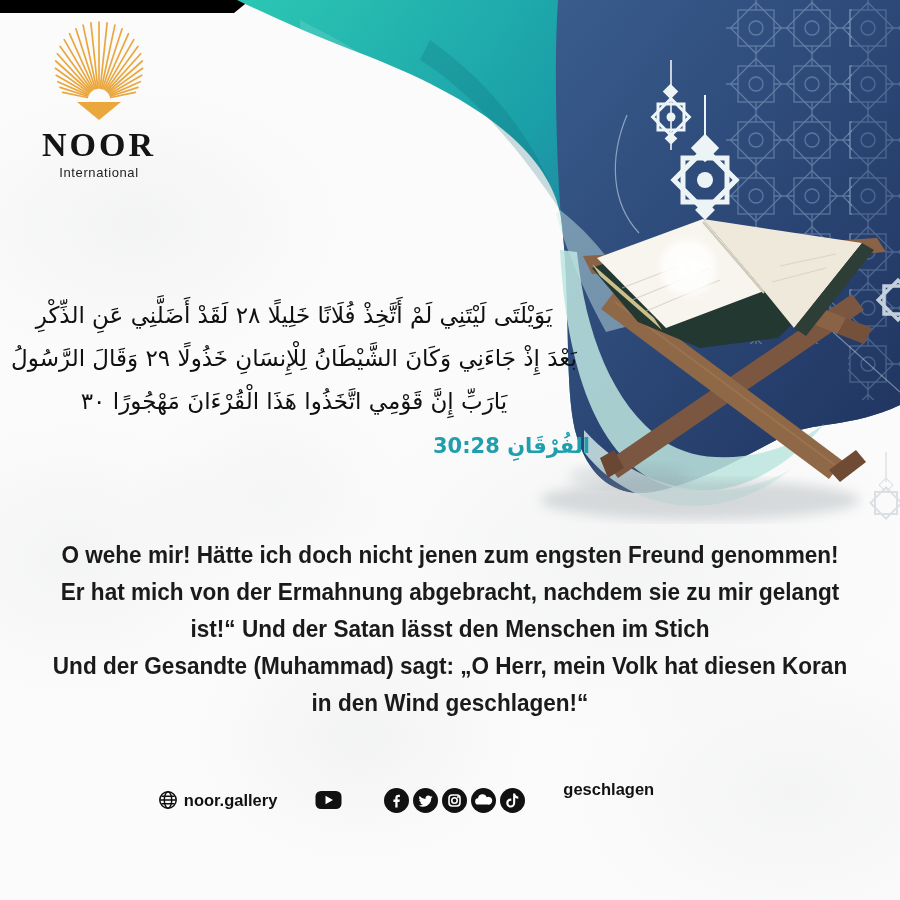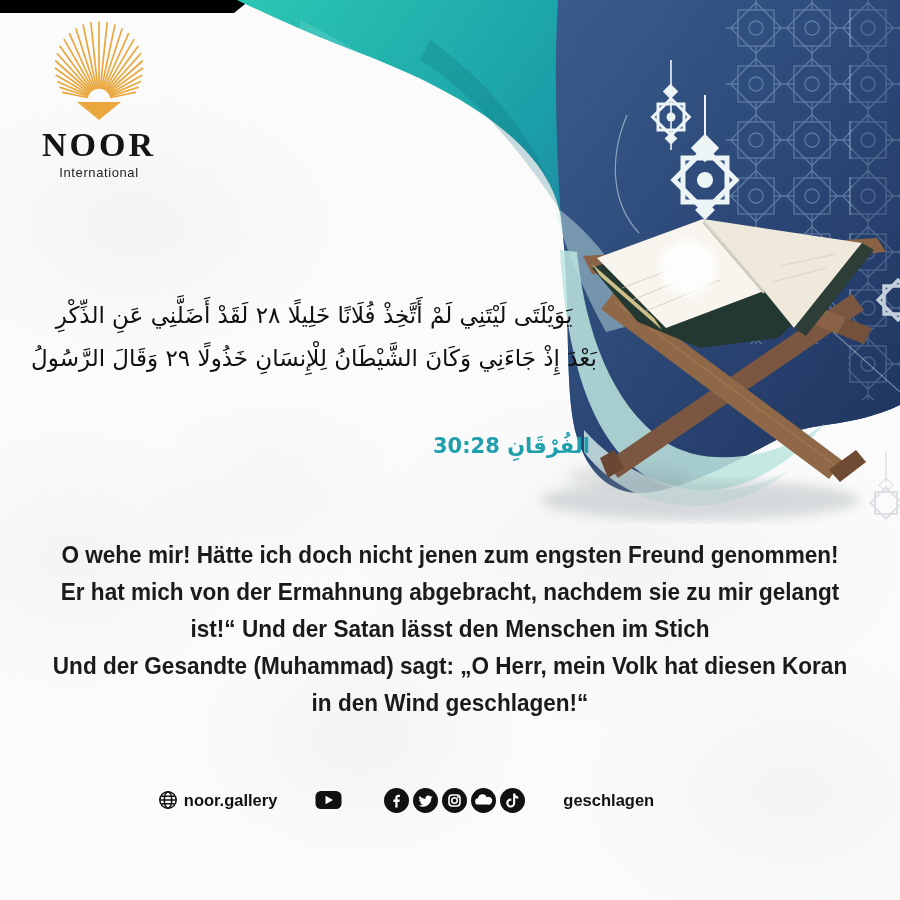--- a/index.html
+++ b/index.html
@@ -31,21 +31,21 @@
     letter-spacing:.6px;margin-top:3px;
   }
   
   .bismillah{
     position:absolute;left:140px;top:212px;width:470px;height:84px;
     display:flex;align-items:center;justify-content:center;
     font-family:"DejaVu Sans",sans-serif;
     font-size:35px;color:#2d9dab;direction:rtl;white-space:nowrap;
   }
   .verse{
-    position:absolute;left:22px;top:294px;width:584px;
+    position:absolute;left:2px;top:294px;width:584px;
     direction:rtl;text-align:center;
     font-family:"DejaVu Sans",sans-serif;
     font-size:23px;line-height:43px;color:#101010;
   }
   .verse .v-line{display:block;white-space:nowrap;}
   .verse-ref{
     position:absolute;left:6px;top:434px;width:584px;
     direction:rtl;text-align:right;
     font-family:"DejaVu Sans",sans-serif;
     font-size:21px;font-weight:bold;color:#1f9fae;
@@ -59,21 +59,21 @@
   }
   .translation .g-line{display:block;white-space:nowrap;}
   .trans-ref{
     position:absolute;left:0;top:709px;width:900px;text-align:center;
     font-family:"Liberation Mono","DejaVu Sans Mono",monospace;
     font-weight:bold;font-size:19px;letter-spacing:.5px;color:#12b1c6;
   }
   
   .footer{
     position:absolute;left:0;top:780px;width:812px;height:40px;
-    display:flex;align-items:center;justify-content:center;gap:15px;
+    display:flex;justify-content:center;gap:15px;
     color:#111;font-weight:bold;font-size:16.5px;
   }
   .footer .gap-s{width:8px;}
   .footer .gap-m{width:12px;}
   .soc-row{display:flex;align-items:center;gap:4px;}
   .f-item{display:flex;align-items:center;gap:6px;cursor:pointer;}
 </style>
 </head>
 <body>
 
@@ -222,20 +222,21 @@
       <polygon points="48,88 92,88 70,106" fill="#eaa73e"></polygon>
     </svg>
     <div class="logo-name">NOOR</div>
     <div class="logo-sub">International</div>
   </div>
 
 
   <div class="verse">
     <span class="v-line">يَوَيْلَتَى لَيْتَنِي لَمْ أَتَّخِذْ فُلَانًا خَلِيلًا ٢٨ لَقَدْ أَضَلَّنِي عَنِ الذِّكْرِ</span>
     <span class="v-line">بَعْدَ إِذْ جَاءَنِي وَكَانَ الشَّيْطَانُ لِلْإِنسَانِ خَذُولًا ٢٩ وَقَالَ الرَّسُولُ</span>
+    <span class="v-line">يَارَبِّ إِنَّ قَوْمِي اتَّخَذُوا هَذَا الْقُرْءَانَ مَهْجُورًا ٣٠</span>
   </div>
   <div class="verse-ref">الفُرْقَانِ 30:28</div>
 
   <div class="translation">
     <span class="g-line">O wehe mir! Hätte ich doch nicht jenen zum engsten Freund genommen!</span>
     <span class="g-line">Er hat mich von der Ermahnung abgebracht, nachdem sie zu mir gelangt</span>
     <span class="g-line">ist!“ Und der Satan lässt den Menschen im Stich</span>
     <span class="g-line">Und der Gesandte (Muhammad) sagt: „O Herr, mein Volk hat diesen Koran</span>
     <span class="g-line">in den Wind geschlagen!“</span>
   </div>

